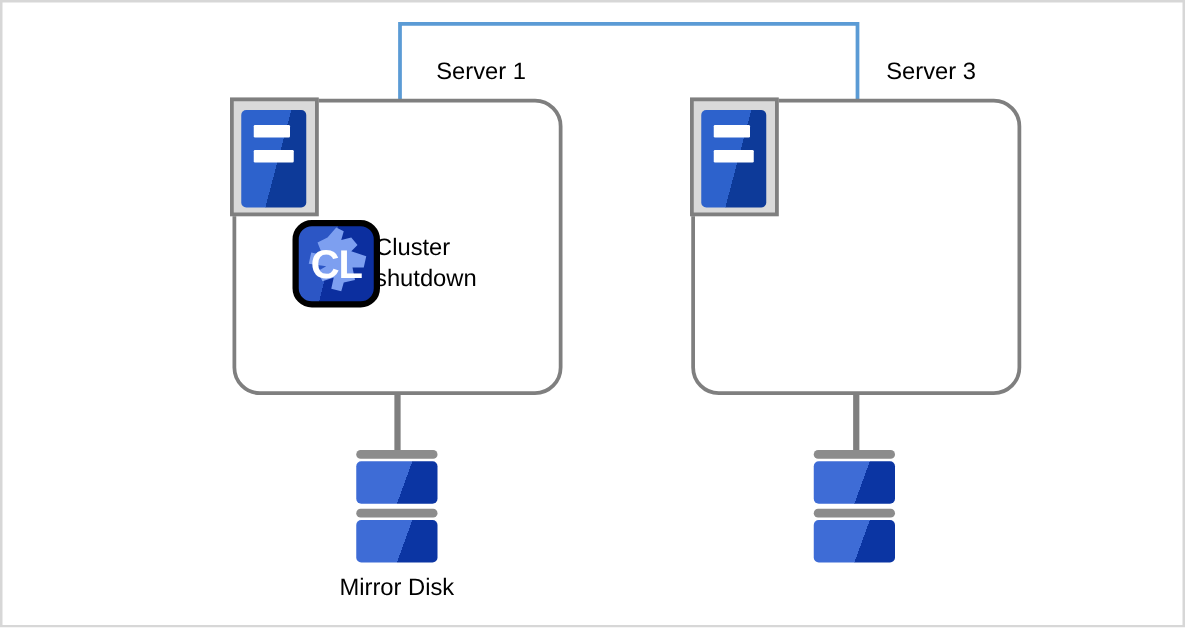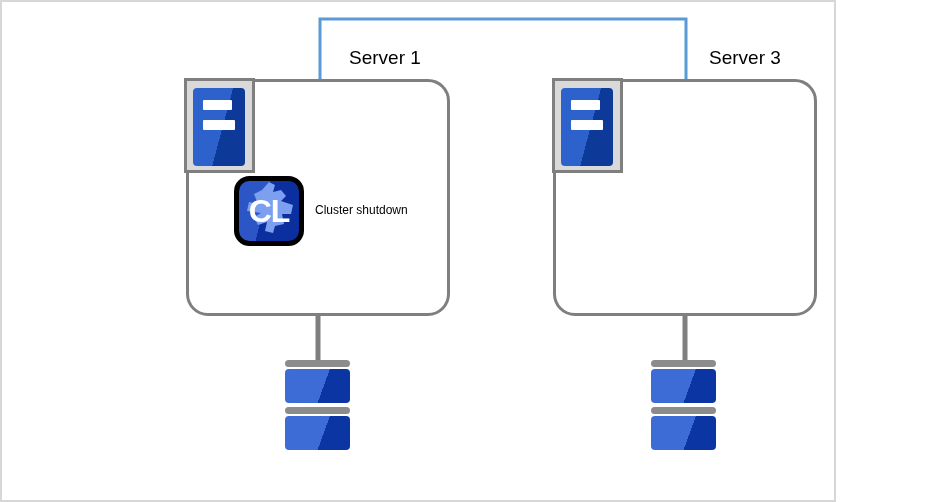--- a/index.html
+++ b/index.html
@@ -1,17 +1,17 @@
 <!DOCTYPE html>
 <html><head>
 <meta charset="utf-8">
 <style>
   html,body { margin:0; padding:0; background:#fff; }
   .stage {
-    position:relative; width:836px; height:502px; box-sizing:border-box;
+    position:relative; width:948px; height:502px; box-sizing:border-box;
     background:#ffffff; border:2px solid #d7d7d7; overflow:hidden;
     font-family:"Liberation Sans", sans-serif; color:#000;
   }
   svg.connectors { position:absolute; left:0; top:0; width:948px; height:502px; }
 
   .server-box {
     position:absolute; top:77px; width:264px; height:237px; box-sizing:border-box;
     background:#ffffff; border:3px solid #7f7f7f; border-radius:22px;
   }
   .icon-panel {
@@ -22,22 +22,22 @@
     position:absolute; left:6px; top:7px; width:52px; height:78px; border-radius:4px;
     background:linear-gradient(105deg, #2d62cc 55%, #0d3a99 55%);
   }
   .tower .bar { position:absolute; left:10px; height:10px; background:#ffffff; border-radius:1px; }
   .tower .bar1 { top:12px; width:29px; }
   .tower .bar2 { top:32px; width:32px; }
 
   .label { position:absolute; font-size:19px; line-height:22px; white-space:nowrap; }
   .server1-label { left:347px; top:45px; }
   .server2-label { left:707px; top:45px; }
-  .cluster-text  { position:absolute; left:313px; top:184px; width:105px;
-                   font-size:12px; line-height:25px;margin-top:12px; }
+  .cluster-text  { position:absolute; left:298px; top:184px; width:105px;
+                   font-size:19px; line-height:25px; }
   .mirror-label  { left:250px; top:458px; width:131px; text-align:center; white-space:nowrap; }
 
   .cl-badge { position:absolute; left:231px; top:173px; }
 
   .disk { position:absolute; top:358px; width:65px; }
   .disk .cap {
     height:7px; background:#8c8c8c; border-radius:4px; margin-bottom:2px;
   }
   .disk .platter {
     height:34px; border-radius:4px; margin-bottom:4px;
@@ -97,14 +97,15 @@
     <div class="cap"></div>
     <div class="platter"></div>
   </div>
   <div class="disk disk2">
     <div class="cap"></div>
     <div class="platter"></div>
     <div class="cap"></div>
     <div class="platter"></div>
   </div>
 
+  <div class="label mirror-label">Mirror Disk</div>
 
 </div>
 
 </body></html>

